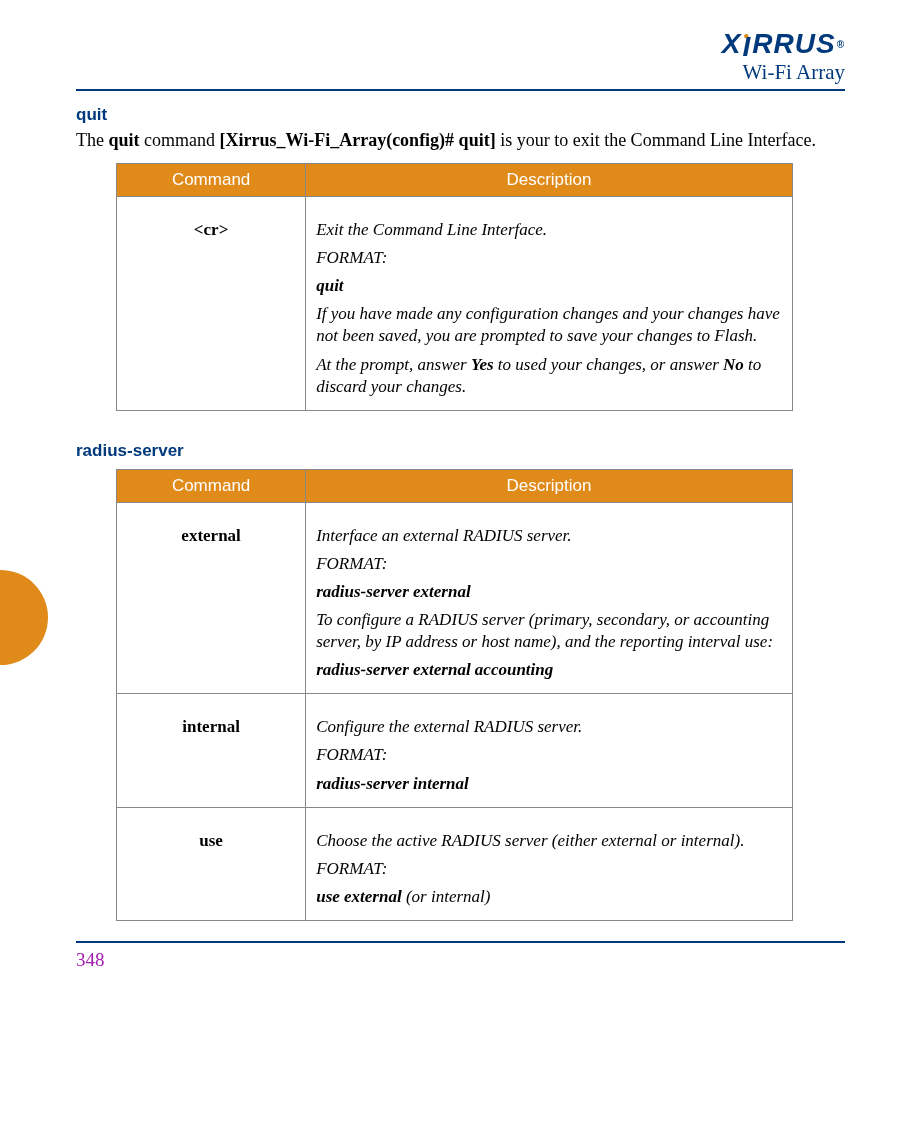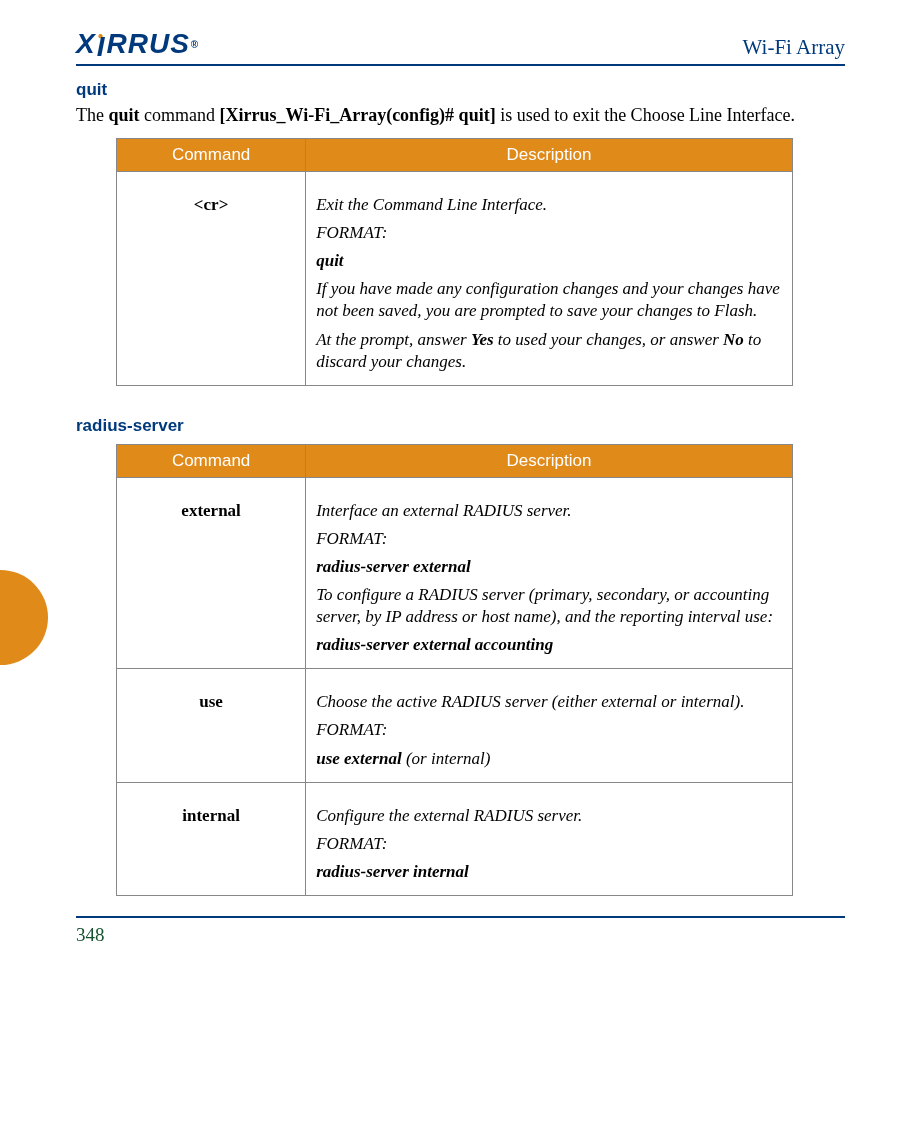--- a/index.html
+++ b/index.html
@@ -15,20 +15,21 @@
     position: relative;
     box-sizing: border-box;
   }
   .header {
     display: flex;
     justify-content: space-between;
     align-items: flex-end;
     border-bottom: 2px solid #003a7c;
     padding-bottom: 4px;
     margin-bottom: 14px;
+    flex-direction: column;
   }
   .logo {
     display: flex;
     align-items: center;
     gap: 1px;
     font-family: Arial, Helvetica, sans-serif;
     font-weight: 900;
     font-size: 28px;
     color: #003a7c;
     letter-spacing: 1px;
@@ -89,41 +90,41 @@
     height: 95px;
     background: #e08a1a;
     border-radius: 0 48px 48px 0;
   }
   .footer {
     border-top: 2px solid #003a7c;
     margin-top: 20px;
     padding-top: 6px;
     display: flex;
     justify-content: space-between;
-    color: #14532d;
+    color: #a21caf;
     font-size: 19px;
   }
   .desc-block { margin: 0 0 6px 0; font-style: italic; }
 </style>
 </head>
 <body>
 
 <div class="page">
   <div class="tab"></div>
 
   <div class="header">
     <span class="logo">
       X<span class="dot-i"><span class="orange">●</span>I</span>RRUS<sup>®</sup>
     </span>
     <span class="header-right">Wi-Fi Array</span>
   </div>
 
   <h3 class="cmd-title">quit</h3>
   <p class="body just">
-    <span>The </span><span class="b">quit</span><span> command </span><span class="b">[Xirrus_Wi-Fi_Array(config)# quit]</span><span> is used to exit the Choose Line Interface.</span>
+    <span>The </span><span class="b">quit</span><span> command </span><span class="b">[Xirrus_Wi-Fi_Array(config)# quit]</span><span> is your to exit the Command Line Interface.</span>
   </p>
 
   <table class="cmd">
     <tbody>
         <tr>
       <th class="c1">Command</th>
       <th>Description</th>
     </tr>
     <tr>
       <td class="cmdcol">&lt;cr&gt;</td>
@@ -152,35 +153,35 @@
       <td class="cmdcol">external</td>
       <td>
         <div class="desc-block">Interface an external RADIUS server.</div>
         <div class="desc-block">FORMAT:</div>
         <div class="desc-block b">radius-server external</div>
         <div class="desc-block">To configure a RADIUS server (primary, secondary, or accounting server, by IP address or host name), and the reporting interval use:</div>
         <div class="desc-block b">radius-server external accounting</div>
       </td>
     </tr>
     <tr>
+      <td class="cmdcol">internal</td>
+      <td>
+        <div class="desc-block">Configure the external RADIUS server.</div>
+        <div class="desc-block">FORMAT:</div>
+        <div class="desc-block b">radius-server internal</div>
+      </td>
+    </tr>
+    <tr>
       <td class="cmdcol">use</td>
       <td>
         <div class="desc-block">Choose the active RADIUS server (either external or internal).</div>
         <div class="desc-block">FORMAT:</div>
         <div class="desc-block">
           <span class="b">use external</span><span> (or internal)</span>
         </div>
-      </td>
-    </tr>
-    <tr>
-      <td class="cmdcol">internal</td>
-      <td>
-        <div class="desc-block">Configure the external RADIUS server.</div>
-        <div class="desc-block">FORMAT:</div>
-        <div class="desc-block b">radius-server internal</div>
       </td>
     </tr>
   </tbody>
     </table>
 
   <div class="footer">
     <span>348</span>
   </div>
 </div>
 

